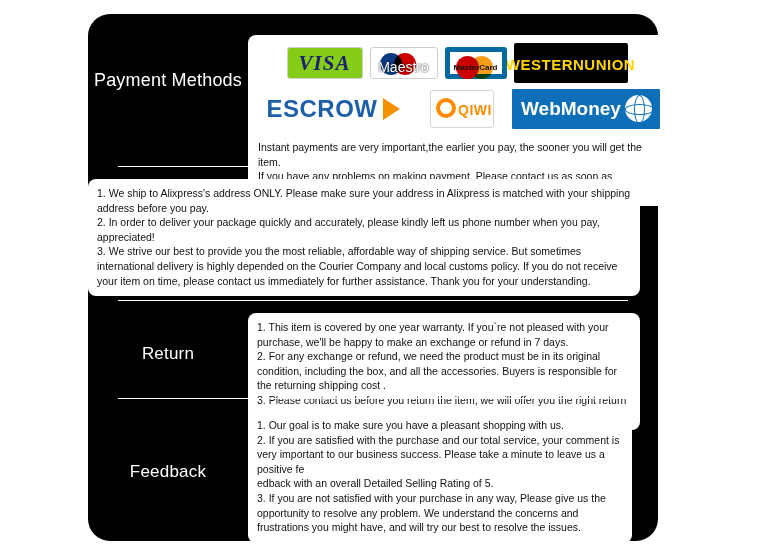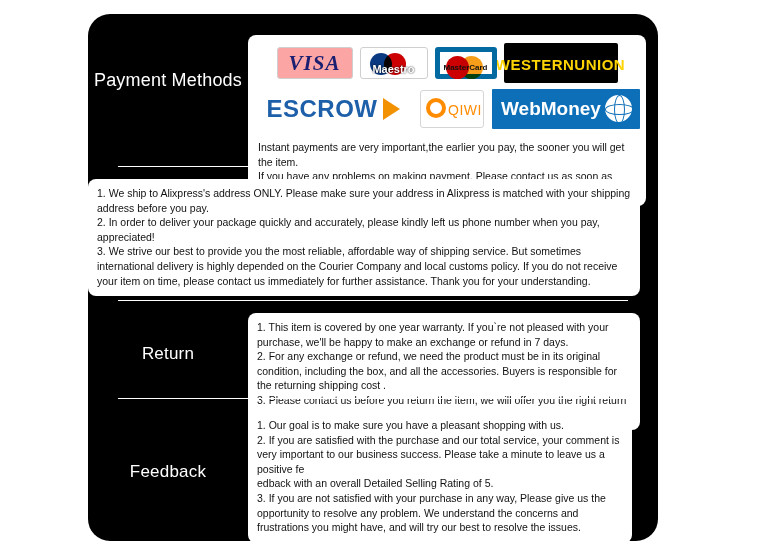--- a/index.html
+++ b/index.html
@@ -83,32 +83,32 @@
   .logo-row {
     display: flex;
     align-items: center;
     justify-content: center;
     gap: 7px;
     padding: 8px 6px 0 6px;
   }
   .logo-row.second {
     padding-top: 6px;
     padding-bottom: 6px;
-    gap: 8px;
+    gap: 18px;
   }
   .logo {
     display: flex;
     align-items: center;
     justify-content: center;
     box-sizing: border-box;
   }
   
   .logo-visa {
     width: 76px; height: 32px;
-    background: #fca5a5;
+    background: #84cc16;
     border: 1px solid #cfcfcf;
     border-radius: 3px;
     color: #1a1f71;
     font-family: "Liberation Serif", serif;
     font-style: italic;
     font-weight: bold;
     font-size: 21px;
     letter-spacing: 1px;
   }
   
@@ -119,21 +119,21 @@
     border-radius: 3px;
     position: relative;
   }
   .logo-maestro .circ-l, .logo-maestro .circ-r {
     position: absolute; top: 5px; width: 22px; height: 22px; border-radius: 50%;
   }
   .logo-maestro .circ-l { left: 9px; background: #0a3a82; }
   .logo-maestro .circ-r { left: 23px; background: #cc0000; mix-blend-mode: multiply; }
   .logo-maestro .txt {
     position: absolute; left: 0; right: 0; bottom: 3px;
-    text-align: center; font-size: 11px; font-weight: bold; color: #ffffff;
+    text-align: center; font-size: 14px; font-weight: normal; color: #ffffff;
     text-shadow: 0 0 2px #000;
   }
   
   .logo-mc {
     width: 62px; height: 32px;
     background: #ffffff;
     border: 5px solid #0369a1;
     border-radius: 3px;
     position: relative;
   }
@@ -185,21 +185,21 @@
     position: relative;
   }
   .logo-qiwi .qmark {
     position: absolute; left: 5px; top: 7px;
     width: 20px; height: 20px; border-radius: 50%;
     border: 4px solid #ff8c00;
     box-sizing: border-box;
   }
   .logo-qiwi .qtxt {
     position: absolute; left: 27px; top: 11px;
-    font-size: 14px; font-weight: normal; color: #ff8c00;
+    font-size: 14px; font-weight: bold; color: #ff8c00;
     letter-spacing: 0.5px;
   }
   
   .logo-wm {
     width: 148px; height: 40px;
     background: #0d6fb8;
     color: #ffffff;
     border-radius: 1px;
     font-weight: bold;
     font-size: 19px;

